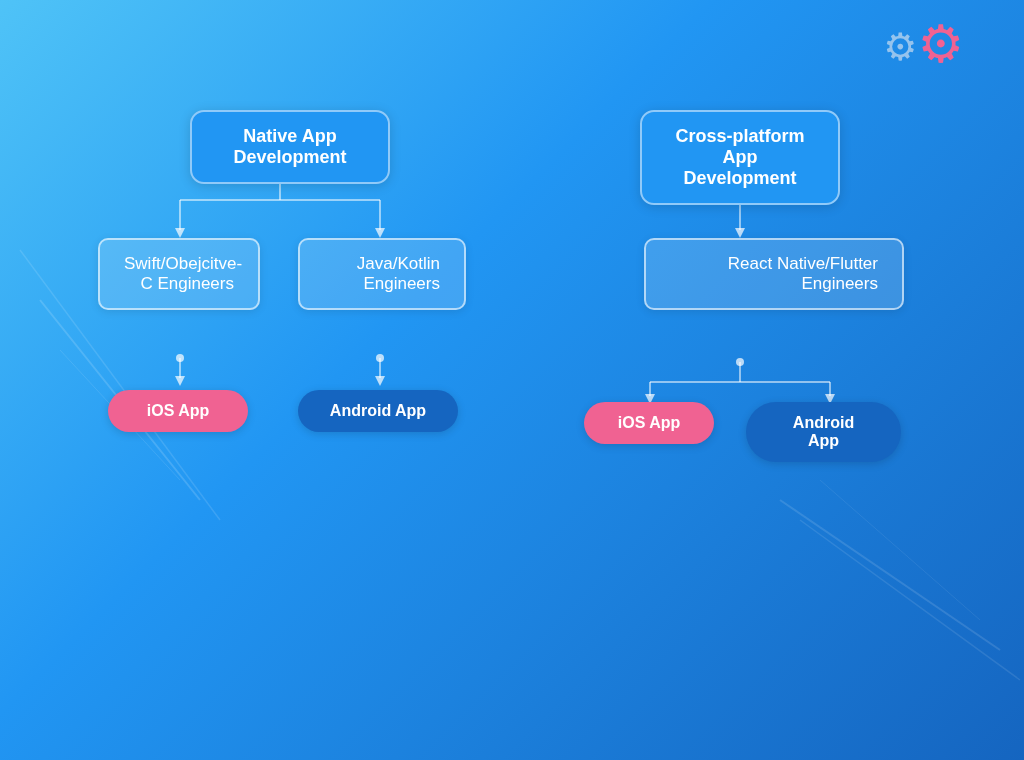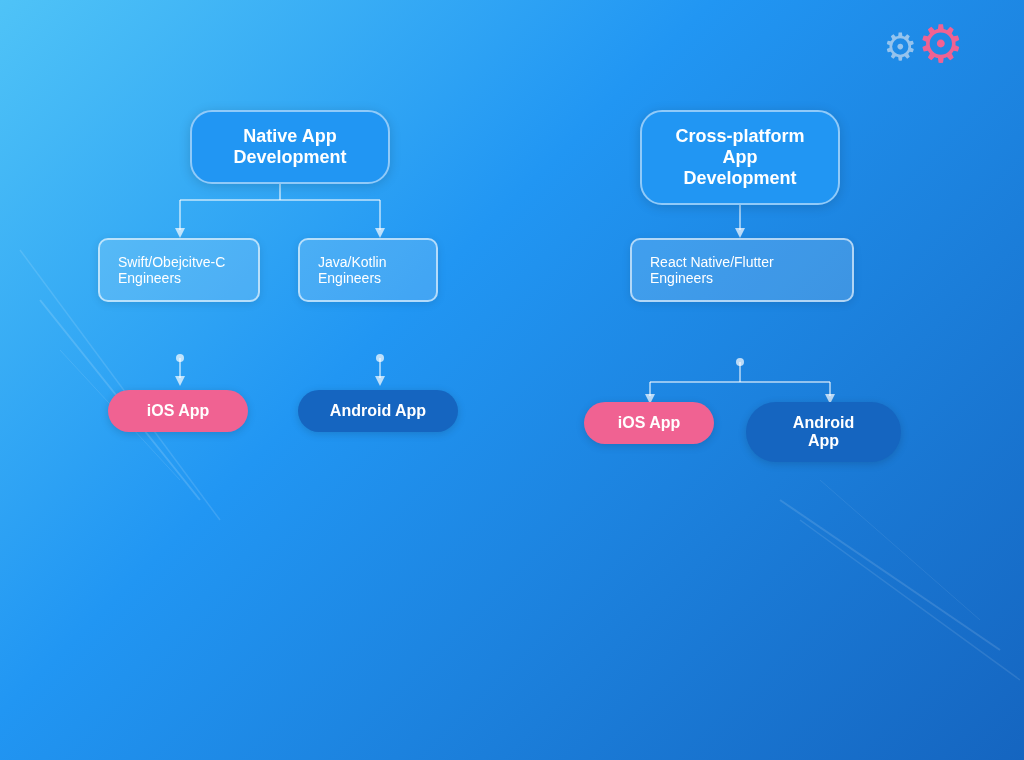--- a/index.html
+++ b/index.html
@@ -46,40 +46,40 @@
       font-size: 52px;
       color: #f06292;
       line-height: 1;
       margin-bottom: -4px;
     }
 
     
     .node-root {
       background: #2196f3;
       border: 2px solid #90caf9;
-      border-radius: 22px;
+      border-radius: 14px;
       padding: 14px 28px;
       color: white;
       font-size: 18px;
       font-weight: 600;
       text-align: center;
       min-width: 200px;
       box-shadow: 0 2px 12px rgba(0,0,0,0.15);
     }
 
     
     .node-mid {
       background: rgba(255, 255, 255, 0.15);
       border: 2px solid rgba(255, 255, 255, 0.6);
       border-radius: 10px;
-      padding: 14px 18px;
-      color: white;
-      font-size: 14px;
+      padding: 14px 24px;
+      color: white;
+      font-size: 17px;
       font-weight: 500;
-      text-align: left;
+      text-align: right;
       min-width: 140px;
       box-shadow: 0 2px 8px rgba(0,0,0,0.1);
     }
 
     
     .node-ios {
       background: #f06292;
       border-radius: 30px;
       padding: 12px 30px;
       color: white;
@@ -195,21 +195,21 @@
     </svg>
 
     <div style="position:absolute; top:10px; left:110px; width:180px;">
       <div class="node-root">Native App Development</div>
     </div>
 
     <div style="position:absolute; top:138px; left:18px; width:162px;">
       <div class="node-mid">Swift/Obejcitve-C Engineers</div>
     </div>
 
-    <div style="position:absolute; top:138px; left:218px; width:138px;">
+    <div style="position:absolute; top:138px; left:218px; width:168px;">
       <div class="node-mid">Java/Kotlin Engineers</div>
     </div>
 
     <div style="position:absolute; top:290px; left:28px; width:140px;">
       <div class="node-ios">iOS App</div>
     </div>
 
     <div style="position:absolute; top:290px; left:218px; width:160px;">
       <div class="node-android">Android App</div>
     </div>
@@ -232,21 +232,21 @@
       <polygon points="105,294 115,294 110,304" fill="rgba(255,255,255,0.7)"></polygon>
 
       <line x1="290" y1="282" x2="290" y2="296" stroke="rgba(255,255,255,0.7)" stroke-width="1.5"></line>
       <polygon points="285,294 295,294 290,304" fill="rgba(255,255,255,0.7)"></polygon>
     </svg>
 
     <div style="position:absolute; top:10px; left:100px; width:176px;">
       <div class="node-root">Cross-platform App Development</div>
     </div>
 
-    <div style="position:absolute; top:138px; left:90px; width:224px;">
+    <div style="position:absolute; top:138px; left:104px; width:260px;">
       <div class="node-mid">React Native/Flutter Engineers</div>
     </div>
 
     <div style="position:absolute; top:302px; left:44px; width:130px;">
       <div class="node-ios">iOS App</div>
     </div>
 
     <div style="position:absolute; top:302px; left:206px; width:155px;">
       <div class="node-android">Android App</div>
     </div>

